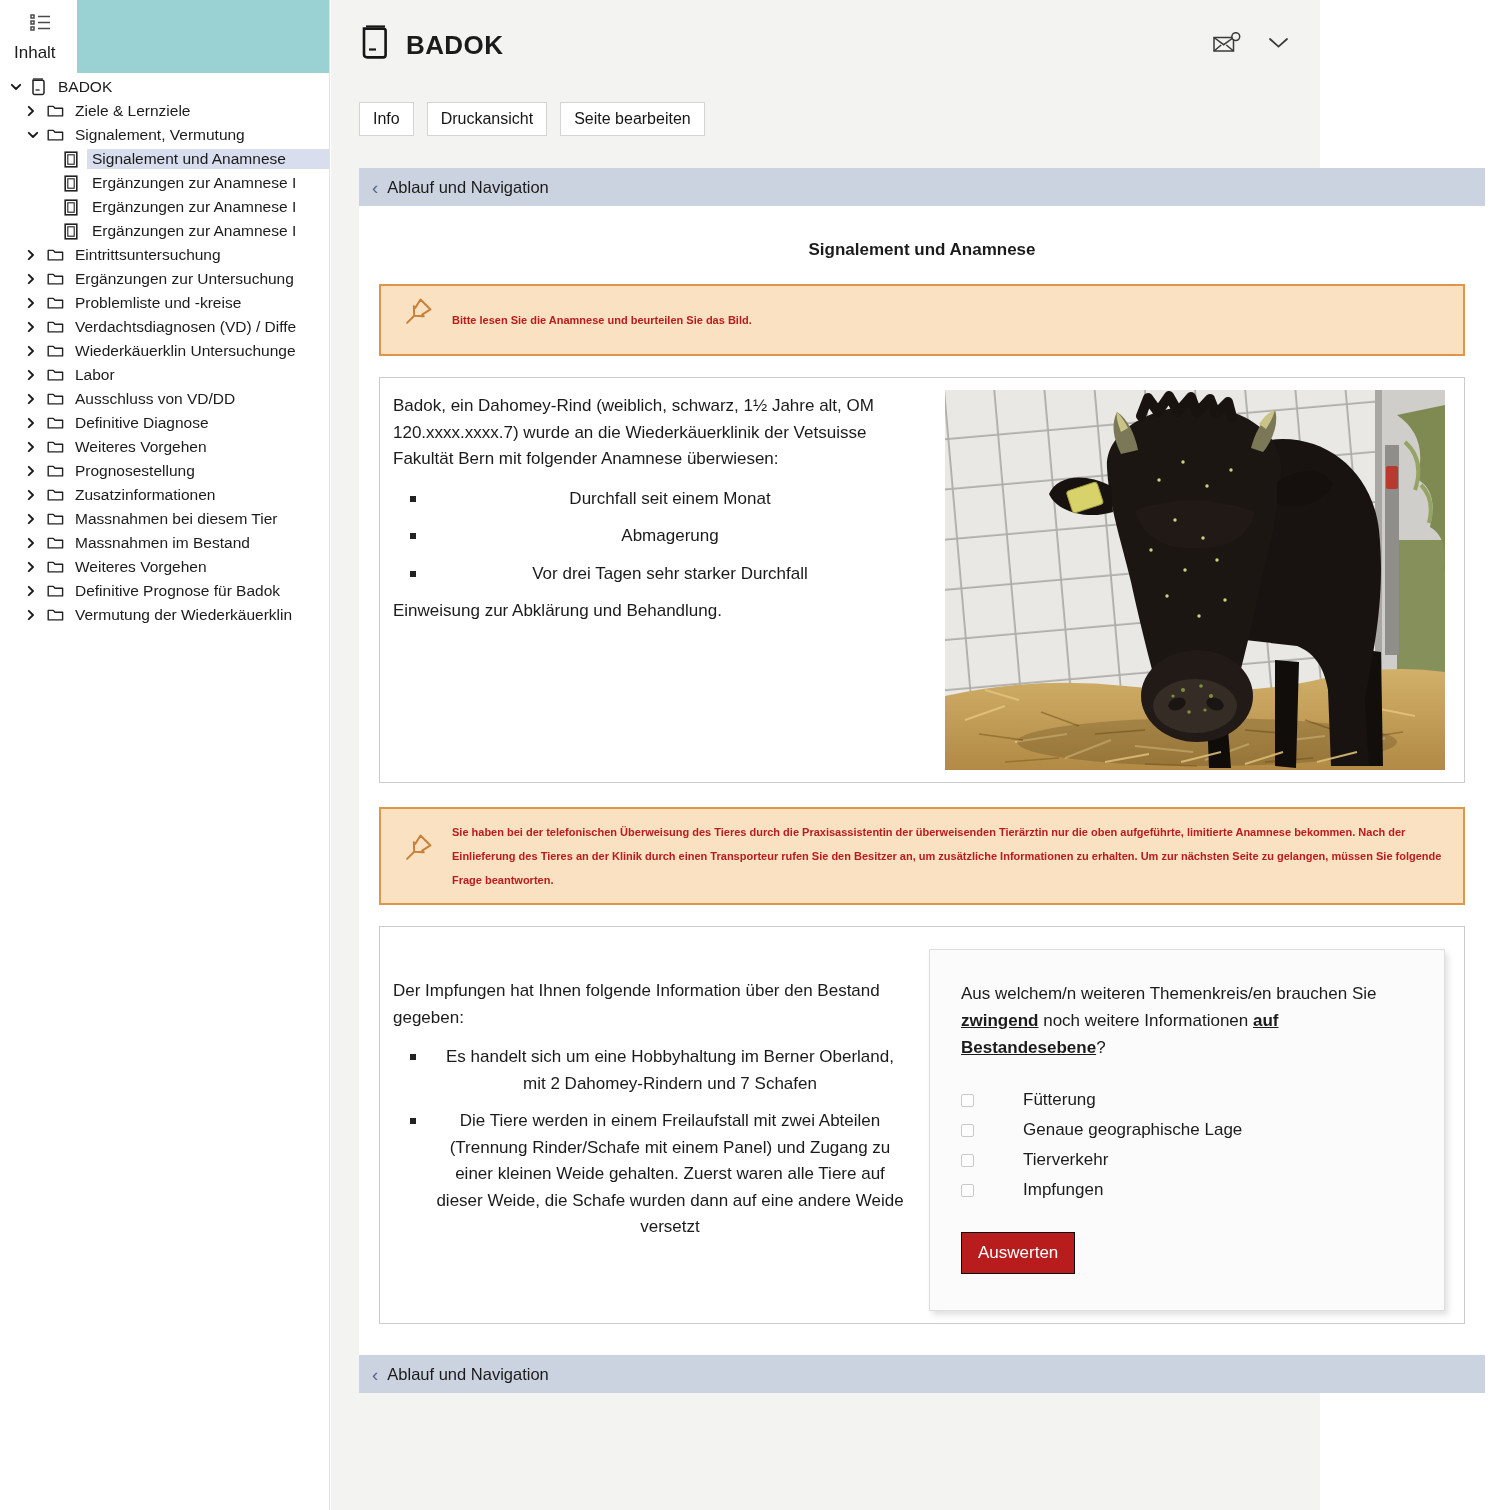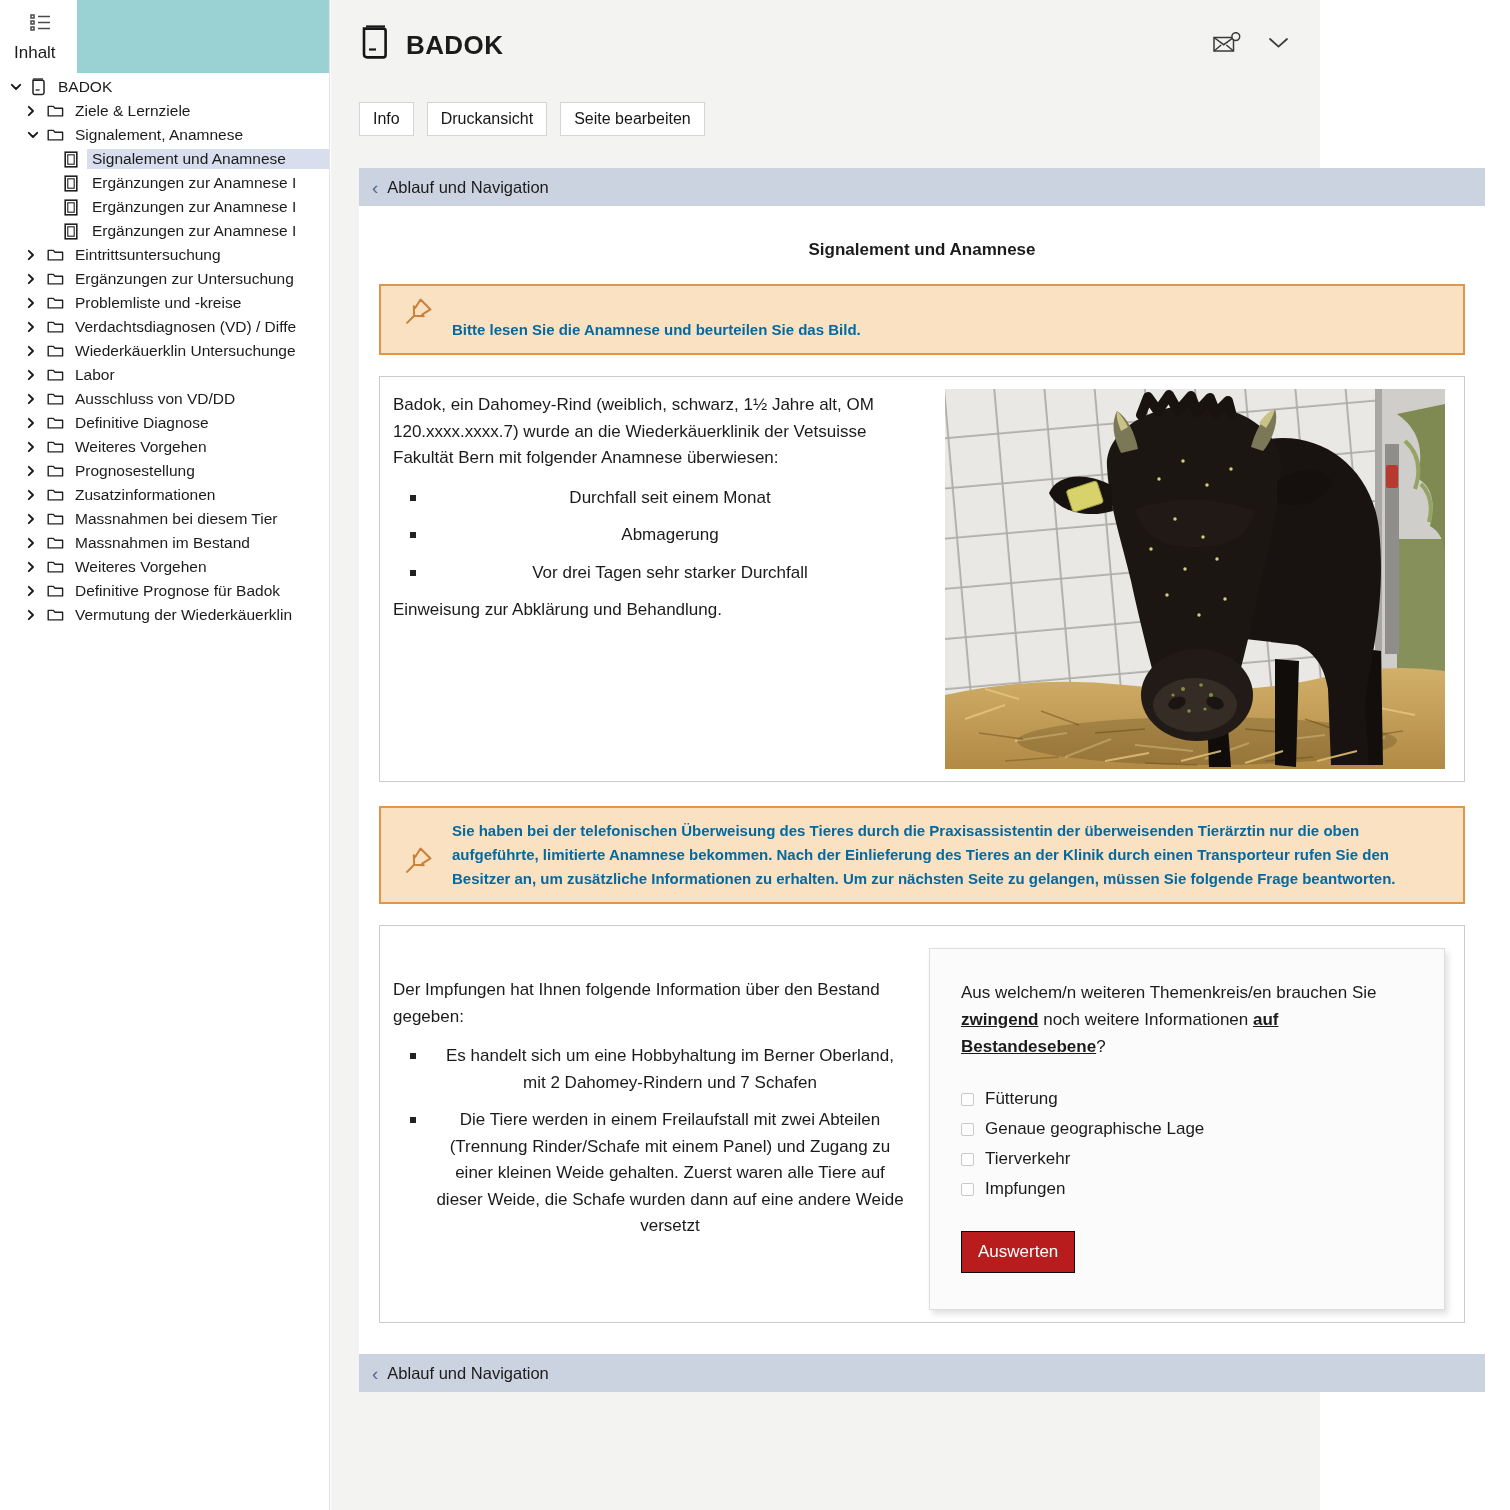--- a/index.html
+++ b/index.html
@@ -36,43 +36,43 @@
   .tbtn { background:#fff; border:1px solid #d4d4d4; padding:7px 13px; font-size:16px;
     color:#161616; font-family:inherit; cursor:pointer; }
 
   .panel { margin:32px 0 0 28px; width:1126px; background:#fff; }
   .navbar { height:38px; background:#ccd3e0; display:flex; align-items:center;
     padding:0 13px; font-size:16.5px; cursor:pointer; }
   .back-sym { color:#55678b; margin-right:9px; font-size:19px; line-height:1; }
   .panel-body { padding:1px 20px 31px 20px; }
   .page-title { margin-top:33px; text-align:center; font-weight:700; font-size:17px; }
 
-  .note { margin-top:24px; border:2px solid #e0964a; background:#f9e1c2; color:#0369a1;
-    font-weight:700; display:flex; align-items:flex-end; gap:16px; padding:11px 18px;
-    font-size:15px; line-height:24px; }
+  .note { margin-top:24px; border:2px solid #e0964a; background:#f9e1c2; color:#b91c1c;
+    font-weight:700; display:flex; align-items:center; gap:16px; padding:11px 18px;
+    font-size:11px; line-height:24px; }
   .pin { flex:none; }
 
   .contentbox { margin-top:21px; border:1.5px solid #cbcbcb; padding:12px 19px 12px 12px; display:flex; }
   .text-col { width:515px; font-size:17px; line-height:26.5px; padding:3px 0 0 1px; hyphens:auto; }
   ul.squares { list-style:none; margin:13px 0 3px 0; }
   ul.squares li { position:relative; padding-left:40px; margin-bottom:11px;text-align:center; }
   ul.squares li::before { content:""; position:absolute; left:17px; top:10px; width:6px; height:6px; background:#222; }
   .outro { margin-top:2px; }
 
   .photo { margin-left:auto; width:500px; height:380px; flex:none; }
 
   .box2 { min-height:386px; align-items:flex-start; }
   .box2 .text-col { margin-top:36px; }
   .question-panel { margin-left:auto; margin-top:10px; width:516px; background:#fbfbfb;
     border:1px solid #dedede; box-shadow:3px 4px 6px rgba(0,0,0,.12);
     padding:30px 30px 36px 31px; }
   .qtext { font-size:17px; line-height:27px; }
   .kw { font-weight:700; text-decoration:underline;text-align:right; }
   .opts { margin-top:24px; }
-  .opt { display:flex; align-items:center; height:30px; font-size:17px; cursor:pointer; }
+  .opt { display:flex; align-items:center; height:30px; font-size:17px; cursor:pointer;gap:38px; }
   .cb { width:13px; height:13px; border:1px solid #c9c9c9; background:#fdfdfd; border-radius:2px;
     margin-right:11px; flex:none; }
   .submit { margin-top:27px; display:inline-block; background:#b91c1c; color:#fff;
     font-size:17px; padding:10px 16px; border:1px solid #0c0c0c; font-family:inherit; cursor:pointer; }
 </style>
 </head>
 <body>
 
 <div class="app">
 
@@ -128,21 +128,21 @@
           <span class="twisty">
             <svg width="12" height="8" viewBox="0 0 12 8">
               <path d="M1.8 1.8 L6 6 L10.2 1.8" fill="none" stroke="#1a1a1a" stroke-width="1.9" stroke-linecap="round" stroke-linejoin="round"></path>
             </svg>
           </span>
           <span class="ticon">
             <svg width="17" height="14" viewBox="0 0 17 14">
               <path d="M1.2 2.4 h5.1 l1.7 1.9 h7.6 v7.6 h-14.4 z" fill="none" stroke="#222" stroke-width="1.4" stroke-linejoin="round"></path>
             </svg>
           </span>
-          <span class="tlabel">Signalement, Anamnese</span>
+          <span class="tlabel">Signalement, Vermutung</span>
         </div>
         <div class="tree-row lvl2 selected">
           <span class="twisty"></span>
           <span class="ticon">
             <svg width="14" height="17" viewBox="0 0 14 17">
               <rect x="1.2" y="1.2" width="11.6" height="14.6" fill="none" stroke="#222" stroke-width="1.6"></rect>
               <rect x="3.8" y="3.8" width="6.4" height="9.4" fill="none" stroke="#222" stroke-width="1.1"></rect>
             </svg>
           </span>
           <span class="tlabel">Signalement und Anamnese</span>

